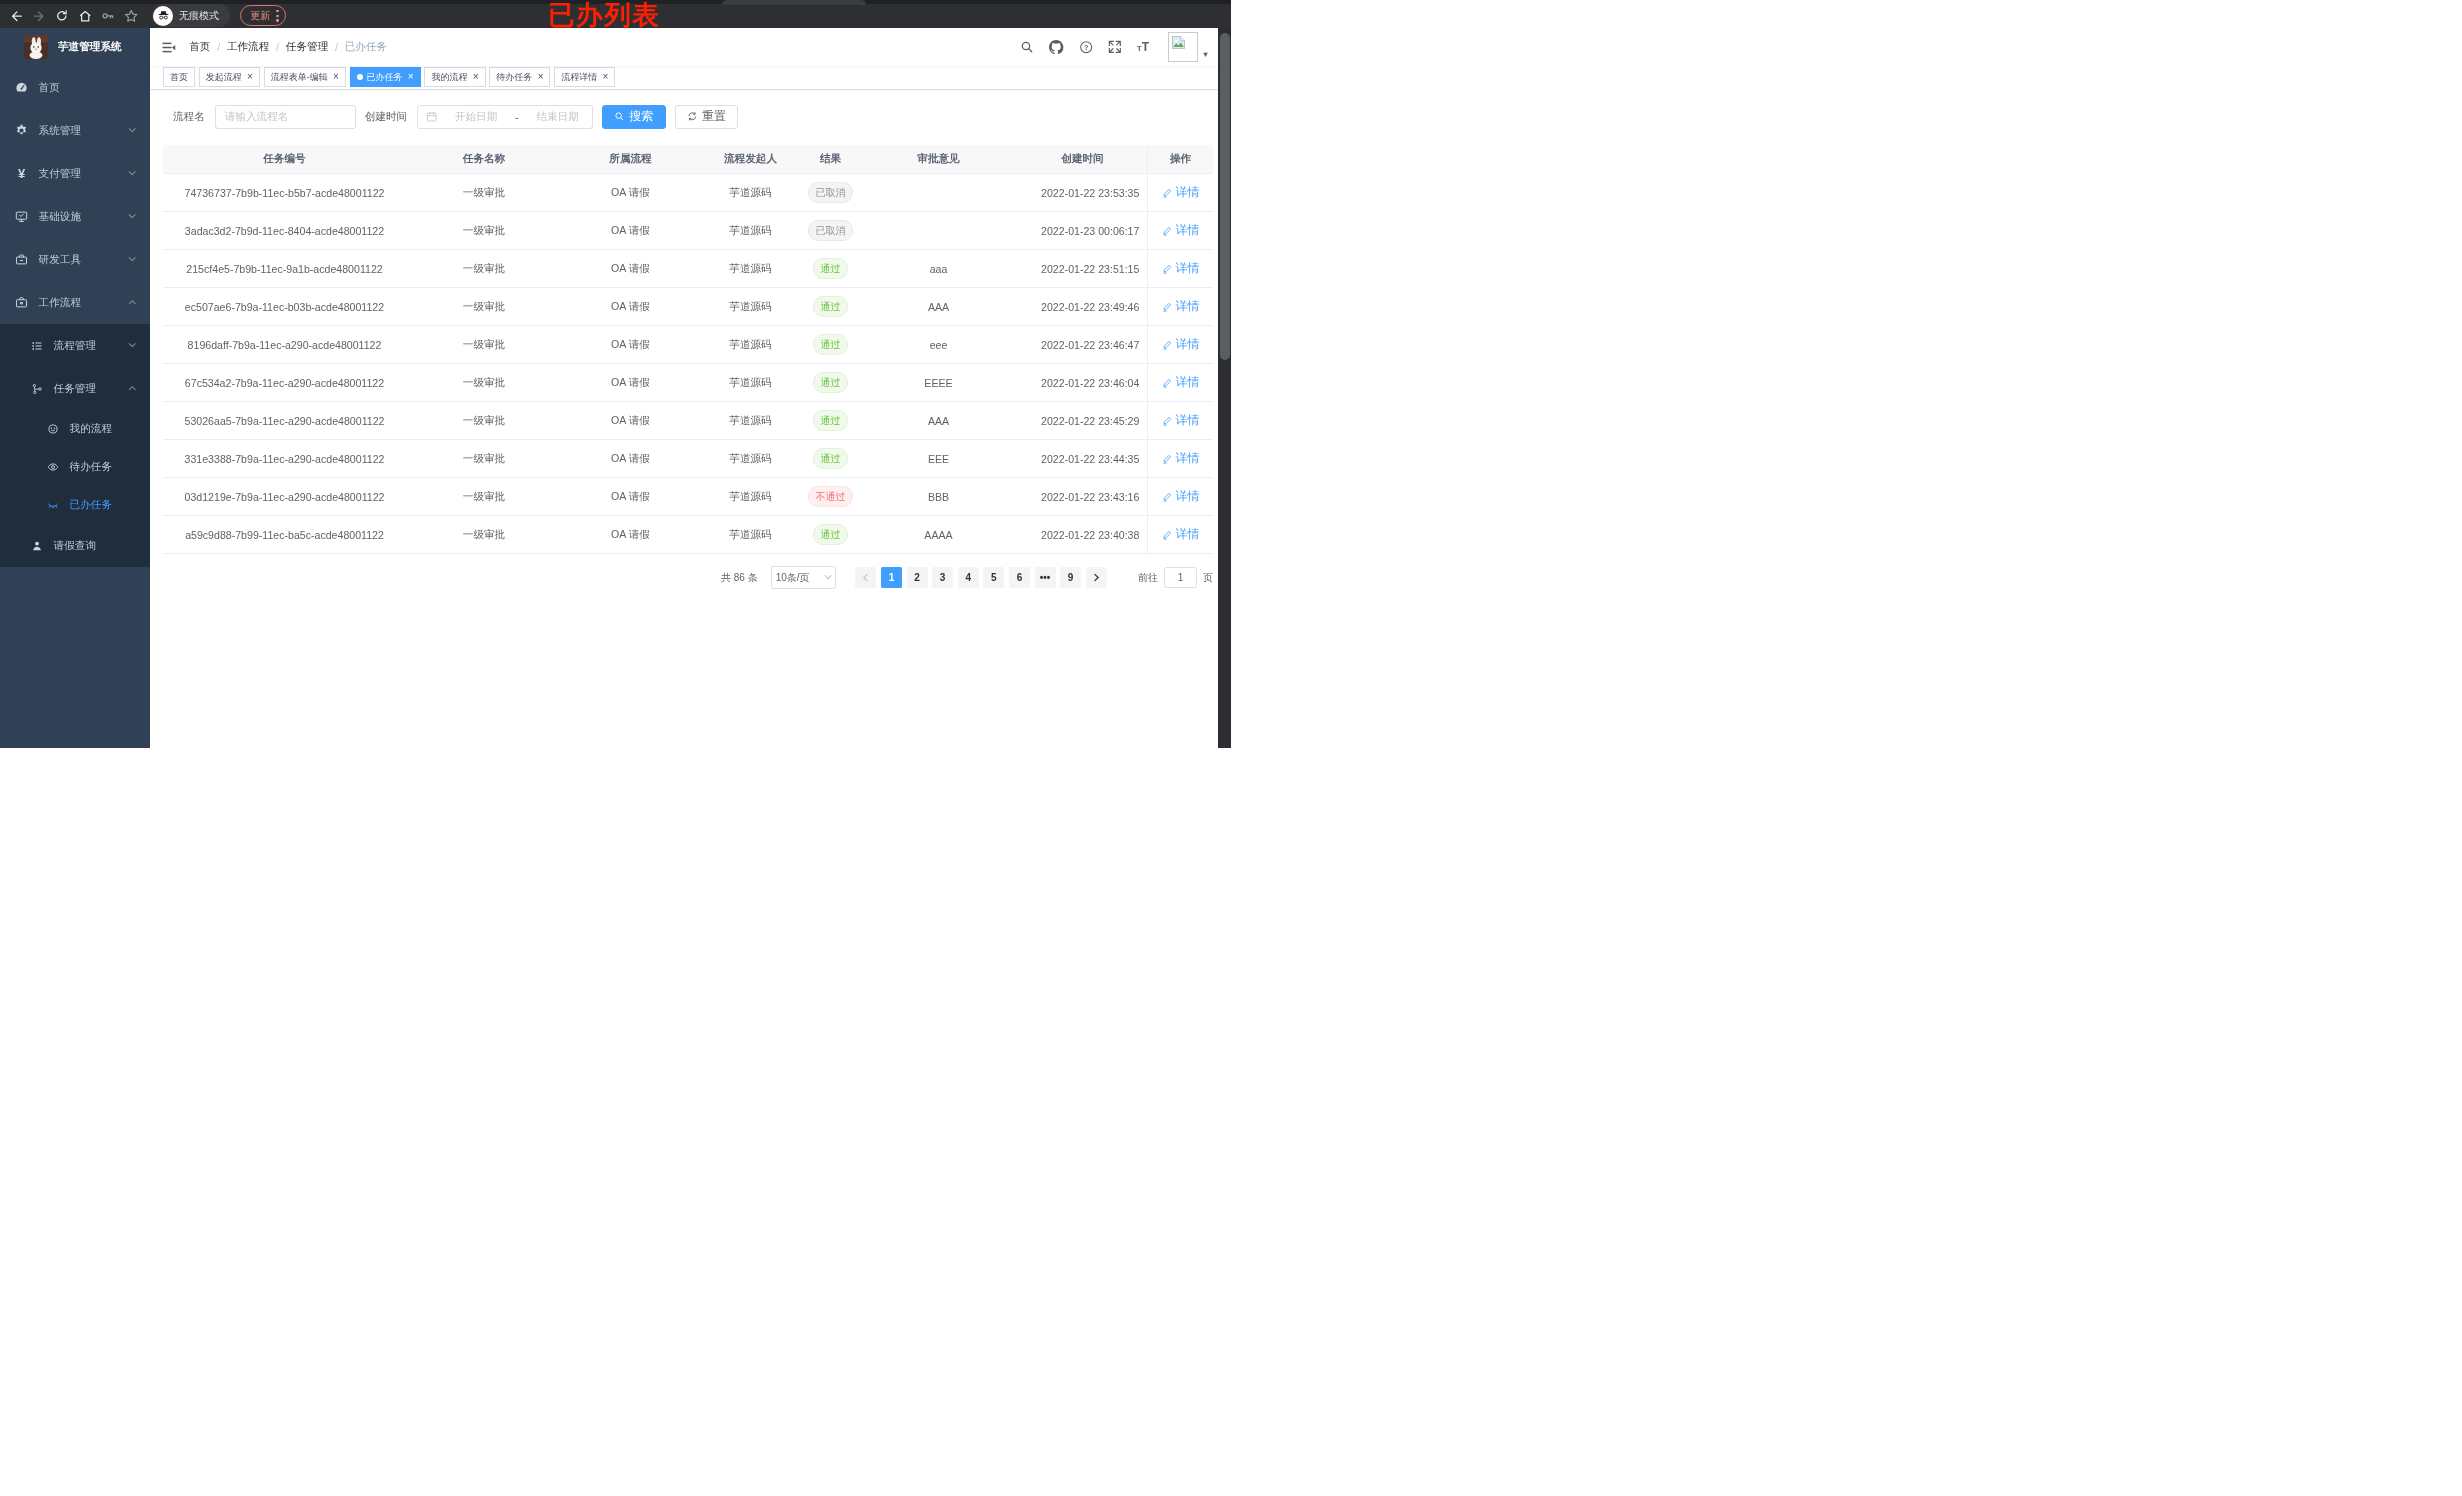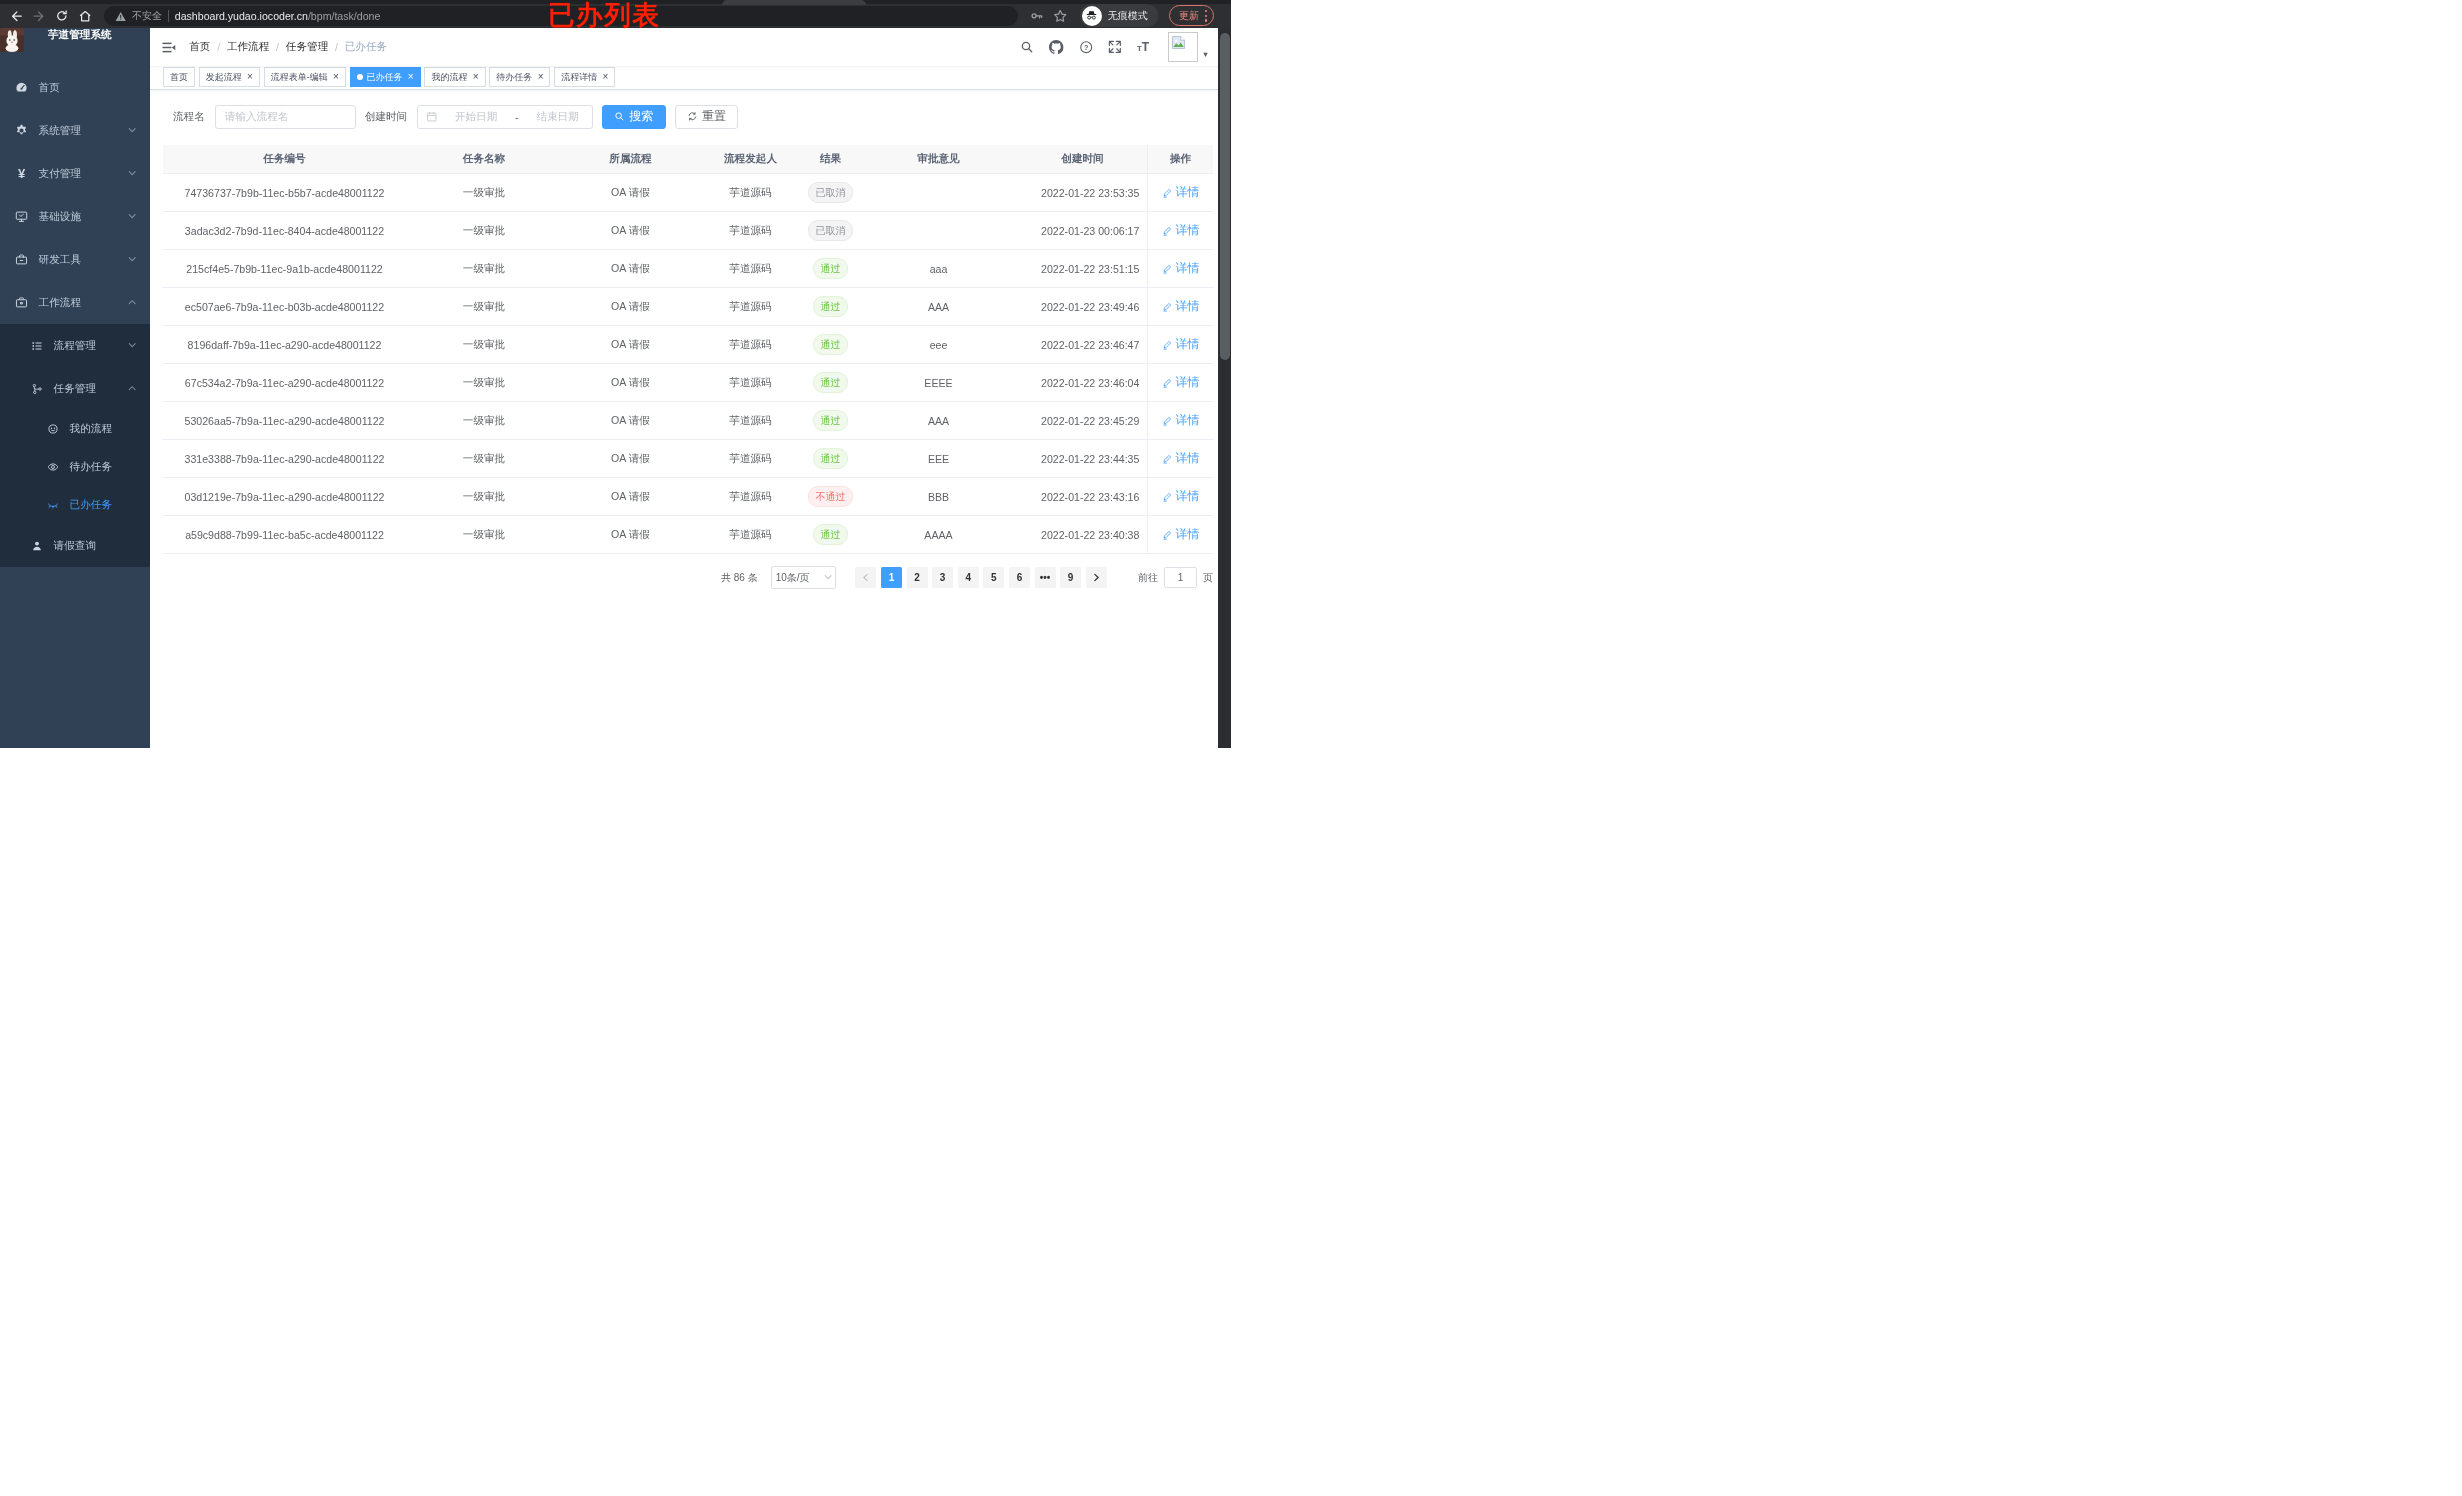--- a/index.html
+++ b/index.html
@@ -30,21 +30,21 @@
     border-radius:10.6px; padding:0 6px 0 9px; color:#ee8a80; font-size:10px; flex:0 0 auto; }
   .vdots { display:flex; flex-direction:column; gap:2.3px; }
   .vdots i { width:2.3px; height:2.3px; border-radius:50%; background:#ee8a80; }
 
   .annotation { position:absolute; left:548px; top:0.8px; z-index:60; color:#fe1e00; font-size:26.6px;
     font-weight:600; letter-spacing:1.5px; line-height:1.1; }
 
   
   .app { display:flex; height:720px; }
   .sidebar { width:150px; background:#304156; color:#bfcbd9; flex:0 0 auto; font-size:10.6px; }
-  .logo-row { height:38px; display:flex; align-items:flex-start; padding-left:0; gap:24px; }
+  .logo-row { height:38px; display:flex; align-items:center; padding-left:24px; gap:10px; }
   .logo-img { width:24px; height:24px; border-radius:2.3px; overflow:hidden; flex:0 0 auto; }
   .app-title { color:#fff; font-weight:bold; font-size:10.6px; white-space:nowrap; }
   .menu-item { height:43px; display:flex; align-items:center; padding:0 13.7px 0 15px; gap:10.6px;
     cursor:pointer; }
   .menu-item .mi-label { flex:1 1 auto; white-space:nowrap; }
   .menu-icon { width:13px; height:13px; flex:0 0 auto; display:flex; align-items:center; justify-content:center; }
   .arrow { flex:0 0 auto; opacity:.75; }
   .arrow.up { transform:rotate(180deg); }
   .submenu { background:#1f2d3d; }
   .submenu .menu-item { padding-left:30px; }
@@ -155,30 +155,20 @@
       <svg width="13.7" height="13.7" viewBox="0 0 20 20">
           <path d="M16 10a6 6 0 1 1-1.8-4.3" fill="none" stroke="#e8eaed" stroke-width="1.8" stroke-linecap="round"></path>
           <path d="M16.3 2.8v4h-4" fill="none" stroke="#e8eaed" stroke-width="1.8" stroke-linecap="round" stroke-linejoin="round"></path>
         </svg>
     </div>
     <div class="nav-btn">
       <svg width="14.4" height="14.4" viewBox="0 0 20 20">
           <path d="M3 9.5L10 3.5l7 6M5 8.5V16.5h10V8.5" fill="none" stroke="#e8eaed" stroke-width="1.7" stroke-linejoin="round"></path>
         </svg>
     </div>
-    <div class="url-bar">
-      <svg width="11.4" height="10.6" viewBox="0 0 16 15">
-          <path d="M8 1.5L15.2 14H.8z" fill="#9aa0a6"></path>
-          <rect x="7.3" y="5.5" width="1.4" height="4.2" fill="#202124"></rect>
-          <rect x="7.3" y="10.8" width="1.4" height="1.5" fill="#202124"></rect>
-        </svg>
-      <span class="url-sec">不安全</span>
-      <span class="url-div"></span>
-      <span class="url-text"><span>dashboard.yudao.iocoder.cn</span><span class="path">/bpm/task/done</span></span>
-    </div>
     <div class="nav-btn">
       <svg width="13.7" height="13.7" viewBox="0 0 20 20">
           <circle cx="6" cy="10" r="3" fill="none" stroke="#9aa0a6" stroke-width="1.8"></circle>
           <path d="M9 10h8M14 10v3M17 10v2.4" fill="none" stroke="#9aa0a6" stroke-width="1.8" stroke-linecap="round"></path>
         </svg>
     </div>
     <div class="nav-btn">
       <svg width="14.4" height="14.4" viewBox="0 0 16 16">
           <path d="M8 1.8l1.9 3.9 4.3.6-3.1 3 .7 4.3L8 11.6l-3.8 2 .7-4.3-3.1-3 4.3-.6z" fill="none" stroke="#9aa0a6" stroke-width="1.3" stroke-linejoin="round"></path>
         </svg>

